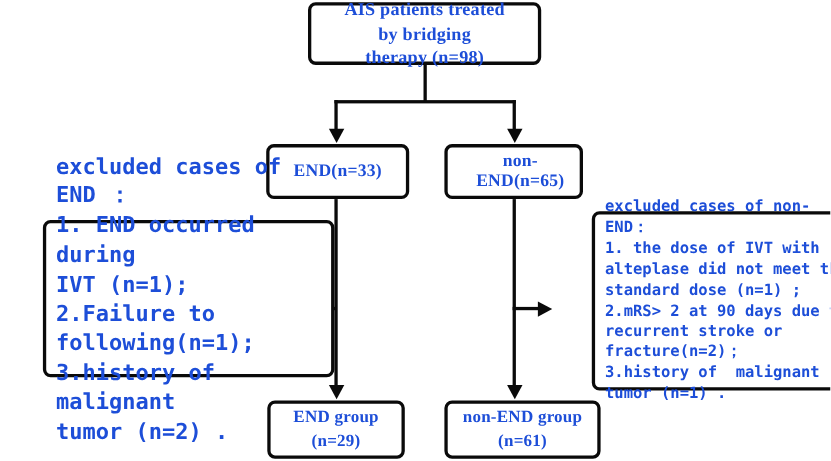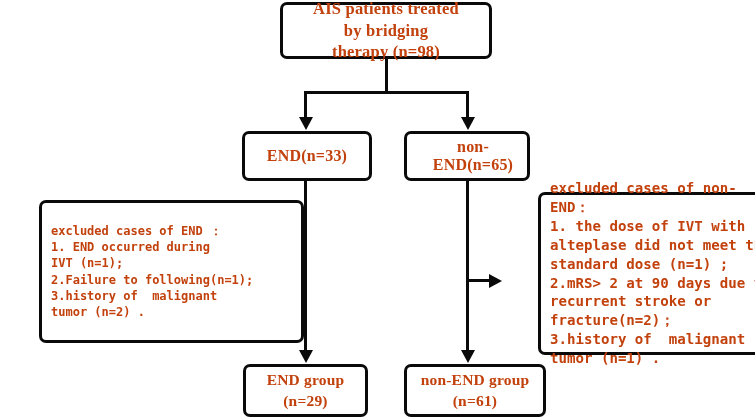--- a/index.html
+++ b/index.html
@@ -18,21 +18,21 @@
   .box {
     position: absolute;
     box-sizing: border-box;
     border: 3px solid #0a0a0a;
     border-radius: 7px;
     background: #ffffff;
     display: flex;
     align-items: center;
     justify-content: center;
     text-align: center;
-    color: #c2410c;
+    color: #1d4ed8;
     z-index: 3;
   }
   .box-serif {
     font-family: "Liberation Serif", serif;
     font-weight: bold;
     letter-spacing: 0.2px;
   }
   .box-mono {
     font-family: "DejaVu Sans Mono", monospace;
     font-weight: bold;
@@ -43,21 +43,21 @@
     white-space: pre-wrap;
     margin-left: 36px;
   }
 
   
   #node-root      { left: 280px; top: 2px;   width: 212px; height: 57px;  font-size: 16.5px; line-height: 1.30; }
   #node-end       { left: 242px; top: 131px; width: 130px; height: 50px;  font-size: 16px; }
   #node-nonend    { left: 404px; top: 131px; width: 126px; height: 50px;  font-size: 16px; padding-left: 12px; }
   #node-end-group { left: 243px; top: 364px; width: 125px; height: 53px;  font-size: 15.5px; line-height: 1.32; }
   #node-nonend-group { left: 404px; top: 364px; width: 142px; height: 53px; font-size: 15.5px; line-height: 1.32; }
-  #node-excl-end  { left: 3px;   top: 200px; width: 265px; height: 143px; font-size: 12px; padding: 0 9px; }
+  #node-excl-end  { left: 3px;   top: 200px; width: 265px; height: 143px; font-size: 20px; padding: 0 9px; }
   #node-excl-nonend { left: 502px; top: 192px; width: 250px; height: 163px; font-size: 14.1px; padding: 0 9px; }
 
   
   .ln {
     position: absolute;
     background: #0a0a0a;
     z-index: 1;
   }
   .vl { width: 3px; }
   .hl { height: 3px; }

